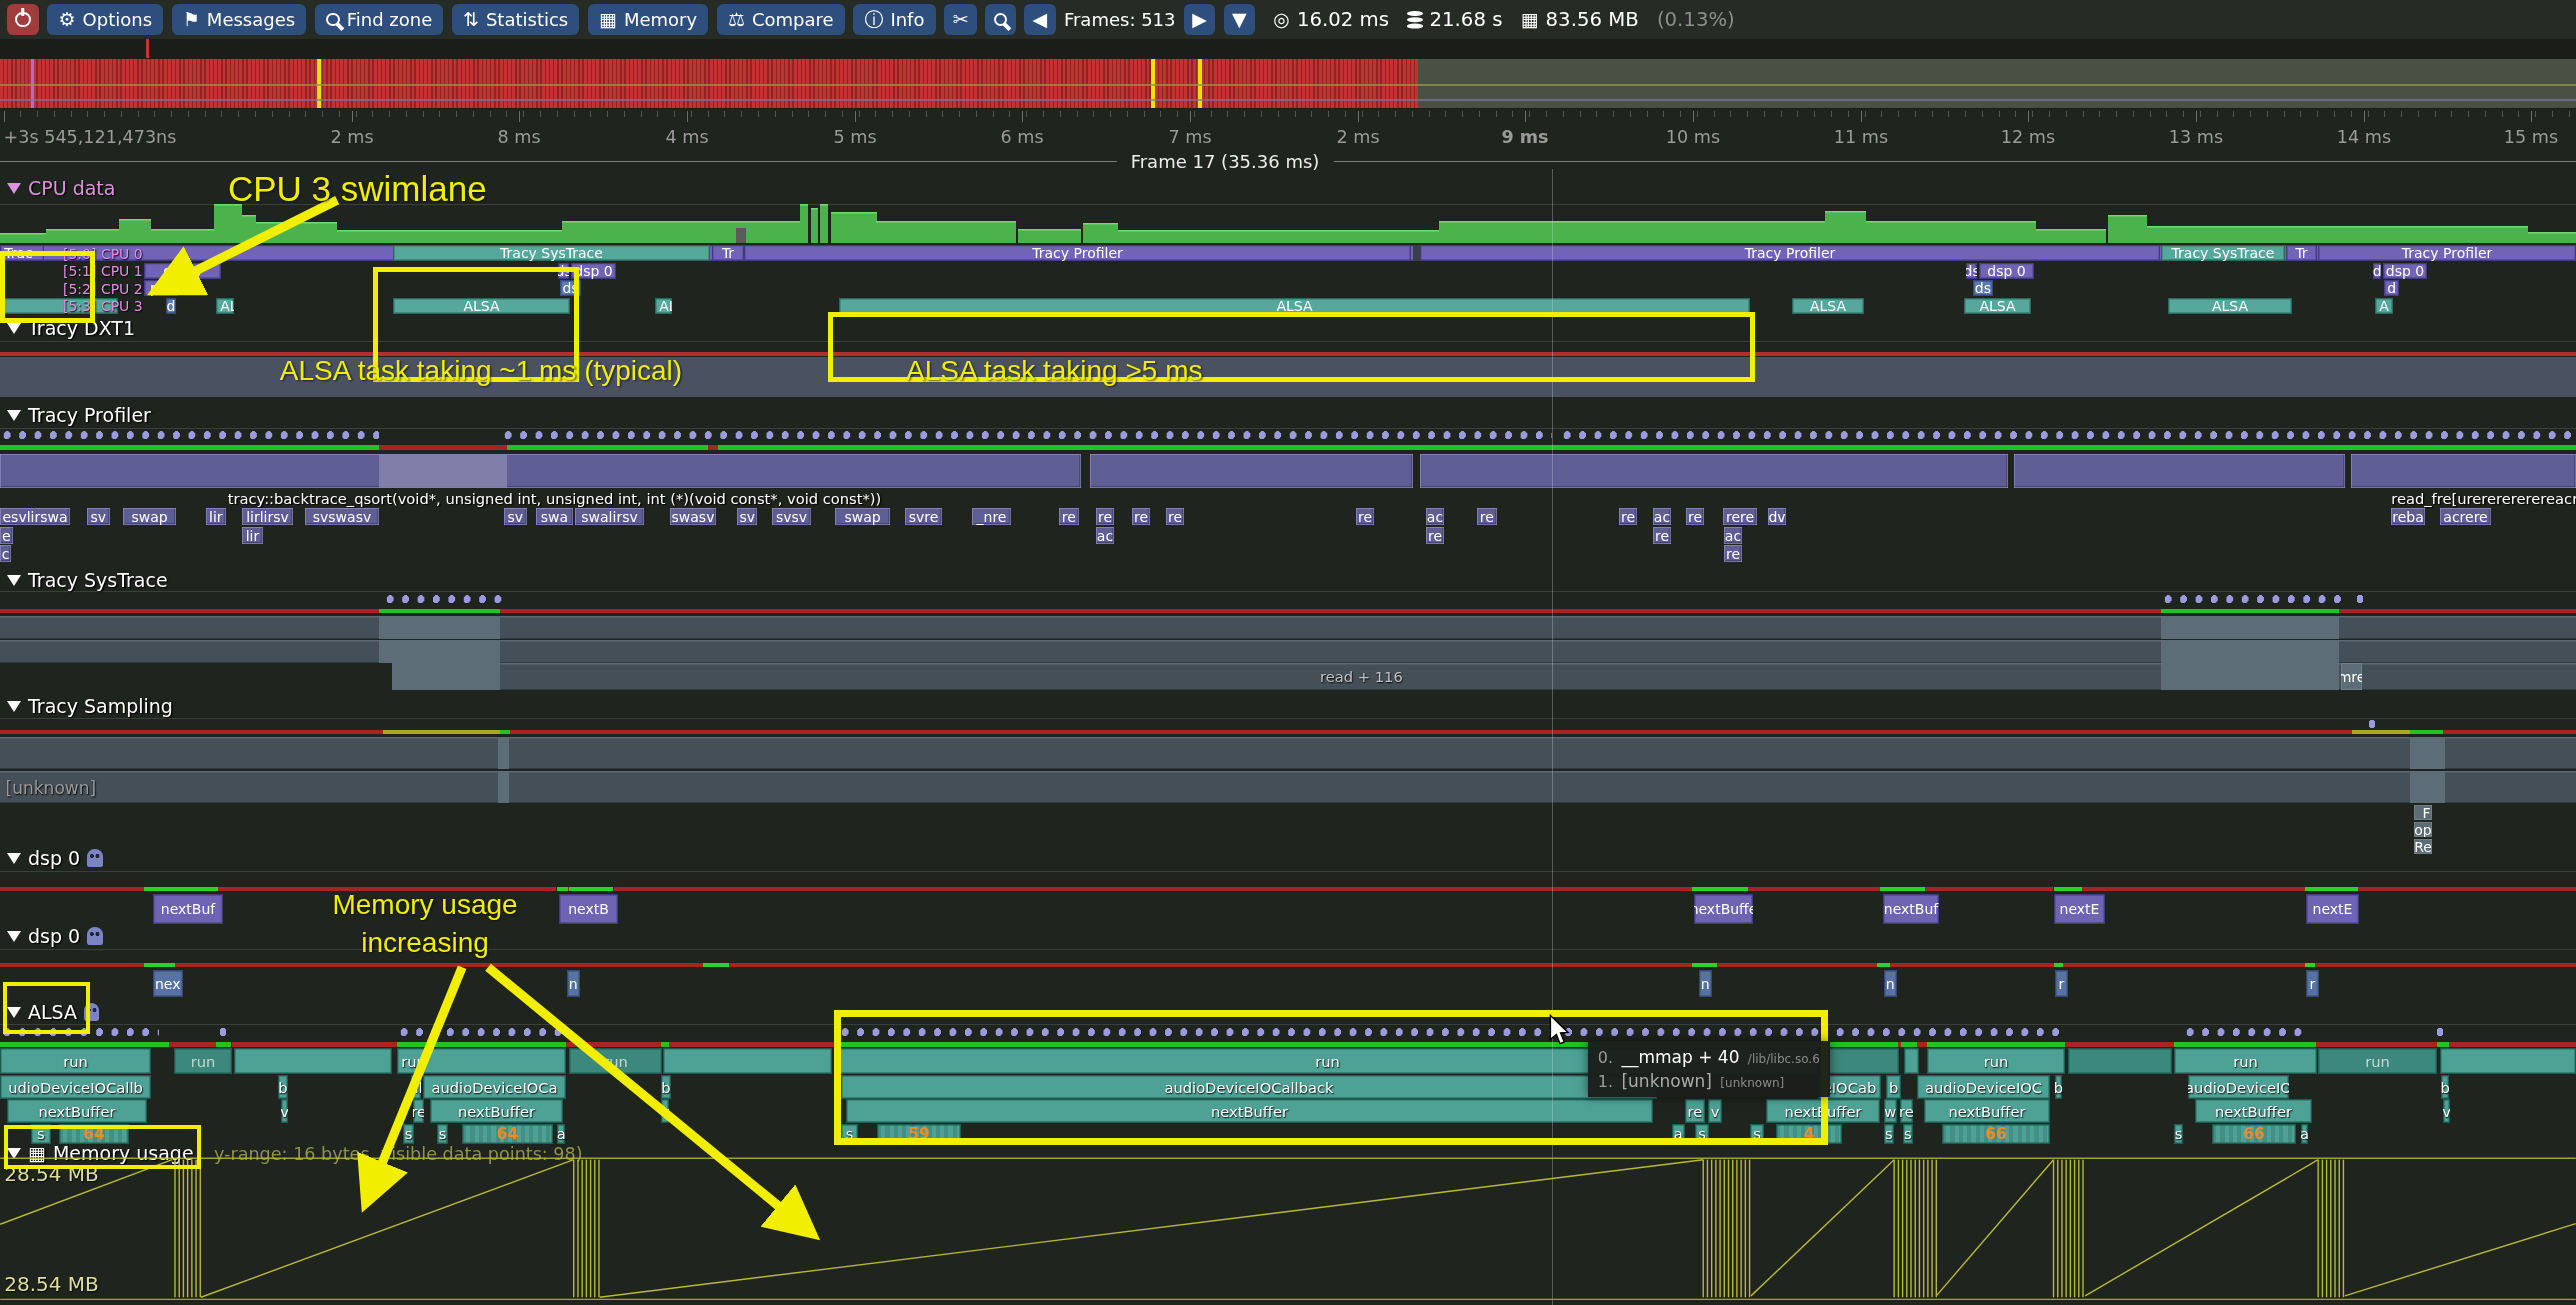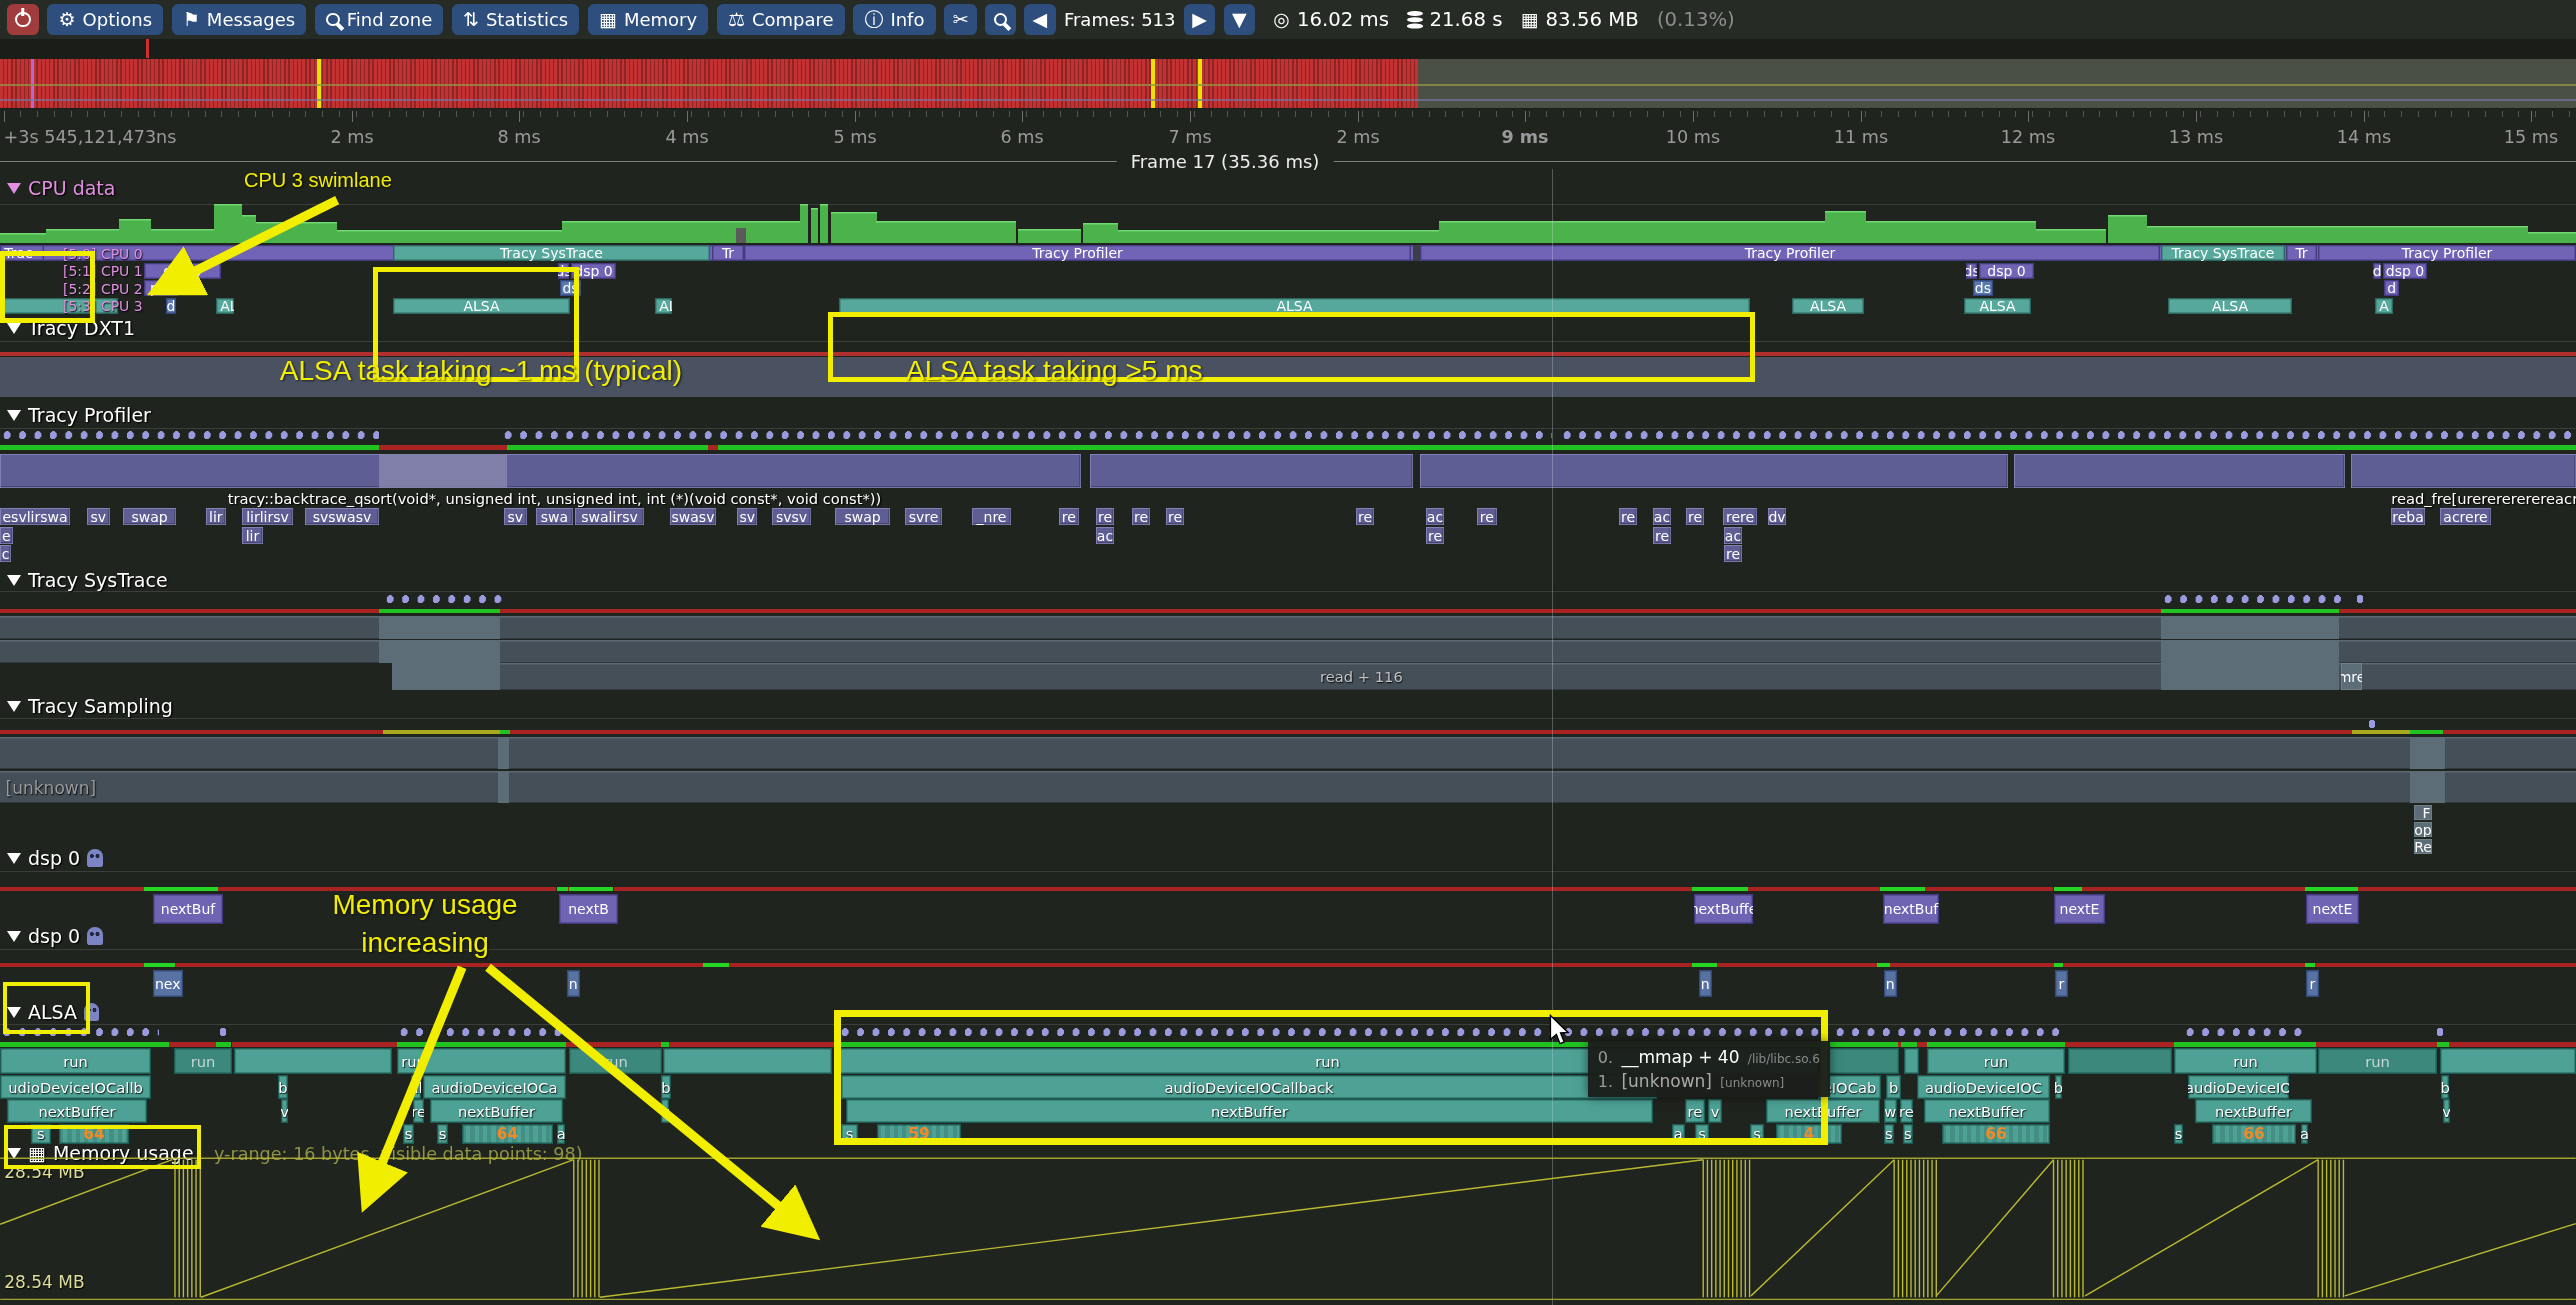--- a/index.html
+++ b/index.html
@@ -85,21 +85,21 @@
   .tooltip{position:absolute;left:1588px;top:1041px;width:242px;height:56px;background:rgba(27,30,26,.97);
     z-index:50;padding:5.6px 9.8px;box-sizing:border-box;box-shadow:0 0 9.8px rgba(0,0,0,.55)}
   .tiprow{display:flex;align-items:baseline;gap:8.4px;margin-bottom:4.2px}
   .tipidx{color:#9a9a9a;font-size:16px}
   .tipsym{color:#fff;font-size:17px}
   .tiprow.unk .tipsym{color:#aaa}
   .tiploc{color:#8a8a8a;font-size: 12px}
   #cursor{position:absolute;left:1549px;top:1014px;z-index:55}
   
   .memnote{position:absolute;left:214px;top:1144px;font-size:17.6px;color:#8f9347;z-index:6;white-space:nowrap}
-  .memlab{position:absolute;left:4.2px;font-size:17px;color:#dede9a;z-index:6;text-shadow:0.7px 0.7px 1.4px #000}
+  .memlab{position:absolute;left:4.2px;font-size:20px;color:#dede9a;z-index:6;text-shadow:0.7px 0.7px 1.4px #000}
 </style>
 </head>
 <body>
 
 <div class="toolbar">
   <div class="tb power icononly">
       <span class="i-pow"></span>
     </div>
   <div class="tb">
       <span class="glyph">⚙</span>
@@ -837,21 +837,21 @@
   </g>
 </svg>
 
 <div class="yrect" style="left:0px;top:251px;width:95px;height:72px"></div>
 <div class="yrect" style="left:373px;top:267px;width:206px;height:115px"></div>
 <div class="yrect" style="left:828px;top:312px;width:927px;height:70px"></div>
 <div class="yrect" style="left:834px;top:1010px;width:994px;height:135px;border-width:7px"></div>
 <div class="yrect" style="left:2.8px;top:982px;width:87px;height:52px;border-width:4.9px"></div>
 <div class="yrect" style="left:3.5px;top:1125px;width:197px;height:44px;border-width:4.9px"></div>
 
-<div class="ann" style="left:244px;top:169px;font-size:20px">CPU 3 swimlane</div>
+<div class="ann" style="left:228px;top:169px;font-size:35px">CPU 3 swimlane</div>
 <div class="ann" style="left:232px;top:355px;width:498px;text-align:center">ALSA task taking ~1 ms (typical)</div>
 <div class="ann" style="left:906px;top:355px">ALSA task taking &gt;5 ms</div>
 <div class="ann" style="left:309px;top:889px;width:232px;text-align:center">Memory usage</div>
 <div class="ann" style="left:309px;top:927px;width:232px;text-align:center">increasing</div>
 
 <div class="tooltip">
   <div class="tiprow">
     <span class="tipidx">0.</span>
     <span class="tipsym">__mmap + 40</span>
     <span class="tiploc">/lib/libc.so.6</span>

